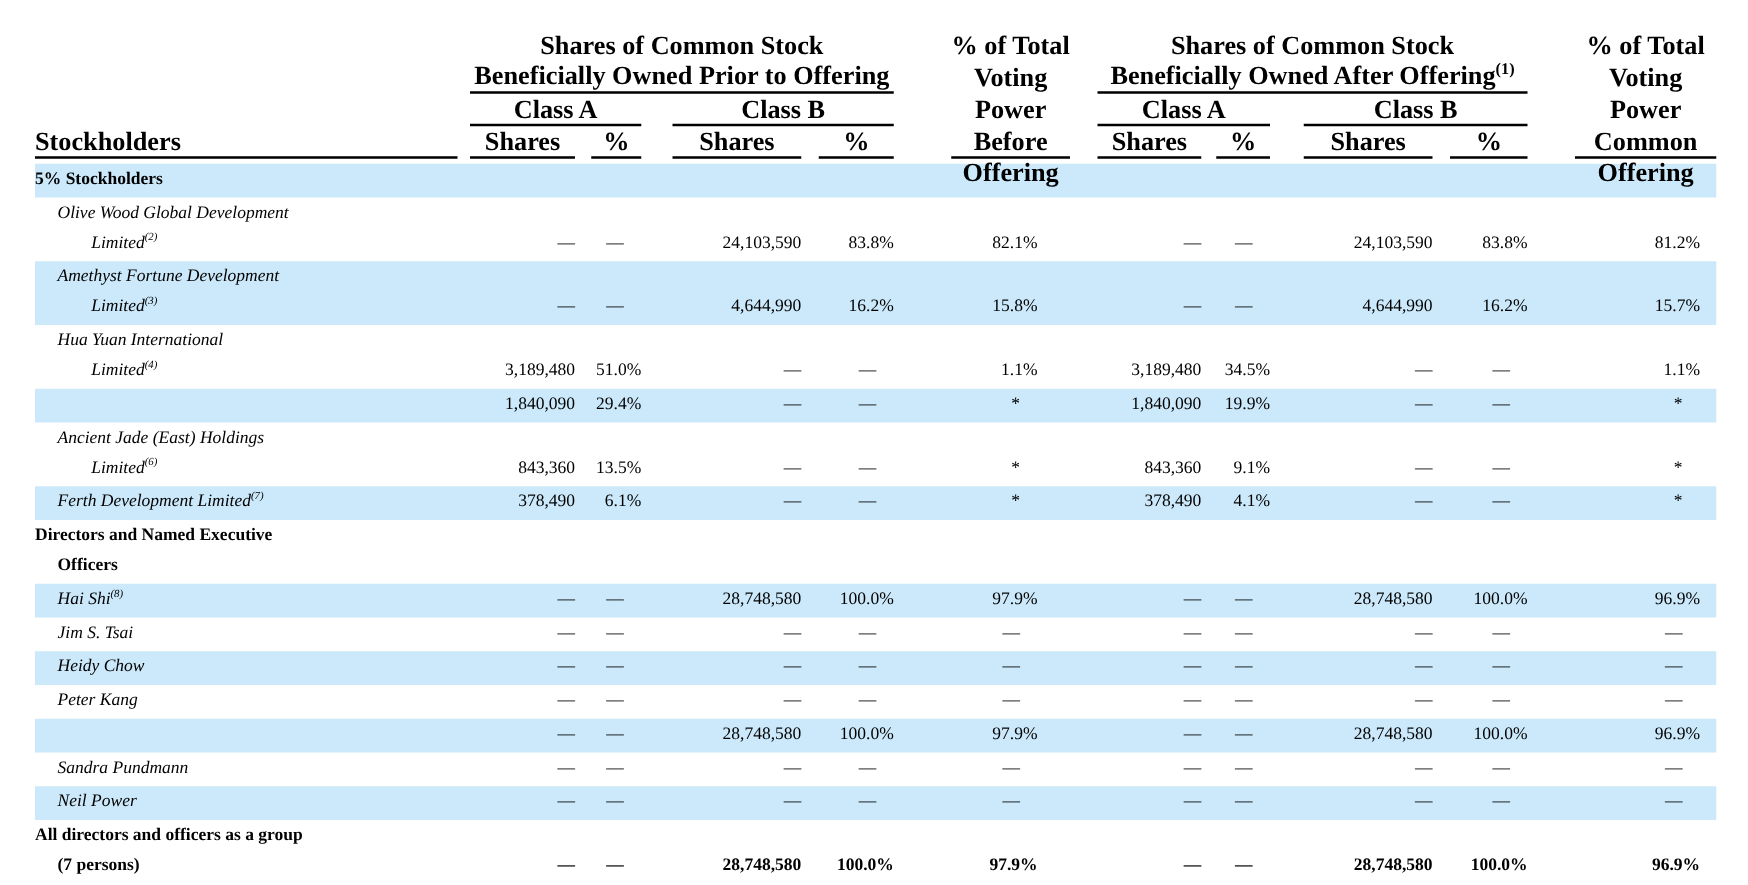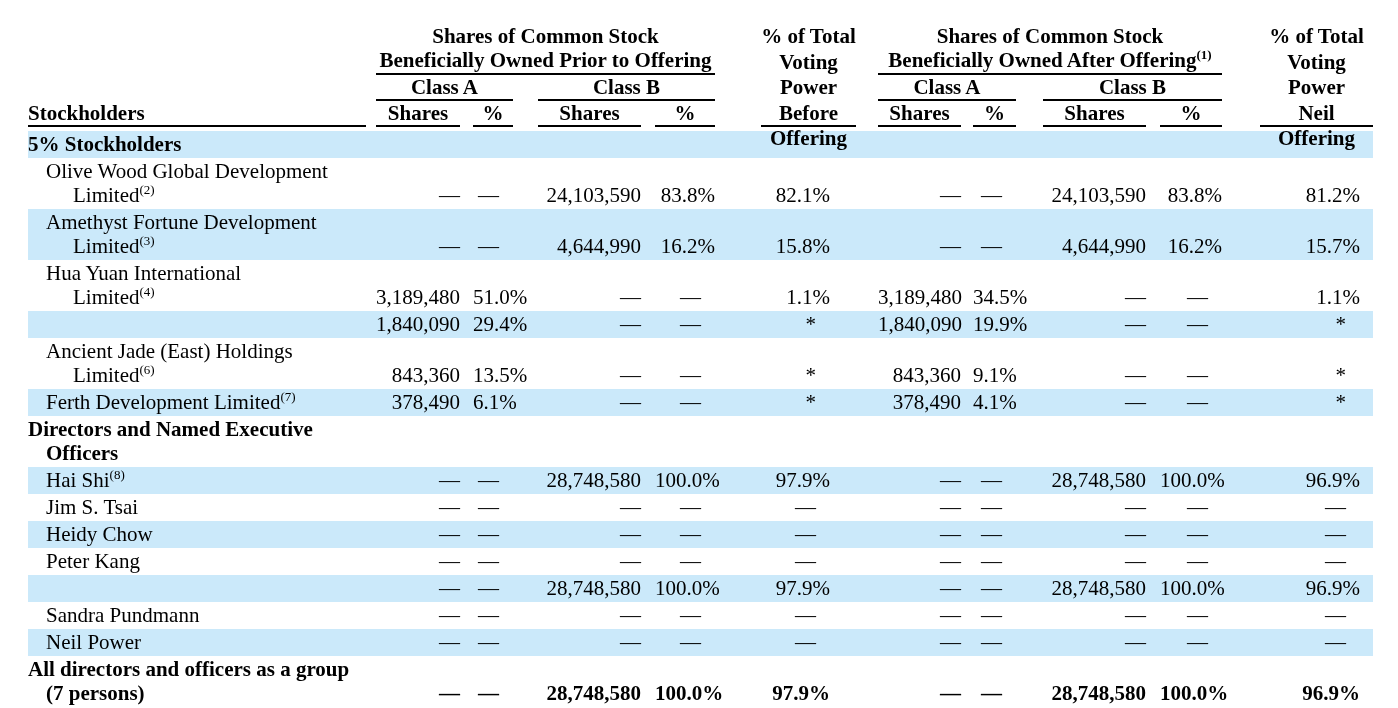--- a/index.html
+++ b/index.html
@@ -53,27 +53,27 @@
     text-align: left;
     align-self: end;
   }
   sup { font-size: 0.62em; vertical-align: super; line-height: 0; }
 
   
   .row {
     display: grid;
     grid-template-columns: var(--cols);
     align-items: end;
-    font-size: 21px;
+    font-size: 14px;
     line-height: 24px;
     padding: 1px 0 2px 0;
   }
   .row.shaded { background: var(--stripe); }
   .name { grid-column: 1 / 3; white-space: nowrap; }
-  .entity-name { padding-left: 45px; text-indent: -27px; }
+  .entity-name { padding-left: 45px; text-indent: -27px; font-style: italic; }
   .flush-name  { padding-left: 18px; text-indent: -18px; font-weight: bold; }
   .total .cell { font-weight: bold; }
   .cell { text-align: right; }
   .c3  { grid-column: 3; }  .c5  { grid-column: 5; }
   .c7  { grid-column: 7; }  .c9  { grid-column: 9; }
   .c11 { grid-column: 11; padding-right: 26px; }
   .c13 { grid-column: 13; } .c15 { grid-column: 15; }
   .c17 { grid-column: 17; } .c19 { grid-column: 19; }
   .c21 { grid-column: 21; padding-right: 13px; }
   .c5.sym, .c9.sym, .c15.sym, .c19.sym { padding-right: 14px; }
@@ -102,21 +102,21 @@
       </div>
 
       <div class="hcell grp2">
         <span>Shares of Common Stock</span><br>
         <span>Beneficially Owned After Offering</span><sup>(1)</sup>
       </div>
 
       <div class="hcell vp2">
         <span>% of Total</span><br>
         <span>Voting Power</span><br>
-        <span>Neil</span><br>
+        <span>Common</span><br>
         <span>Offering</span>
       </div>
 
       <div class="hcell ca1">Class A</div>
       <div class="hcell cb1">Class B</div>
       <div class="hcell ca2">Class A</div>
       <div class="hcell cb2">Class B</div>
 
       <div class="hcell sub s1">Shares</div>
       <div class="hcell sub s2">%</div>

